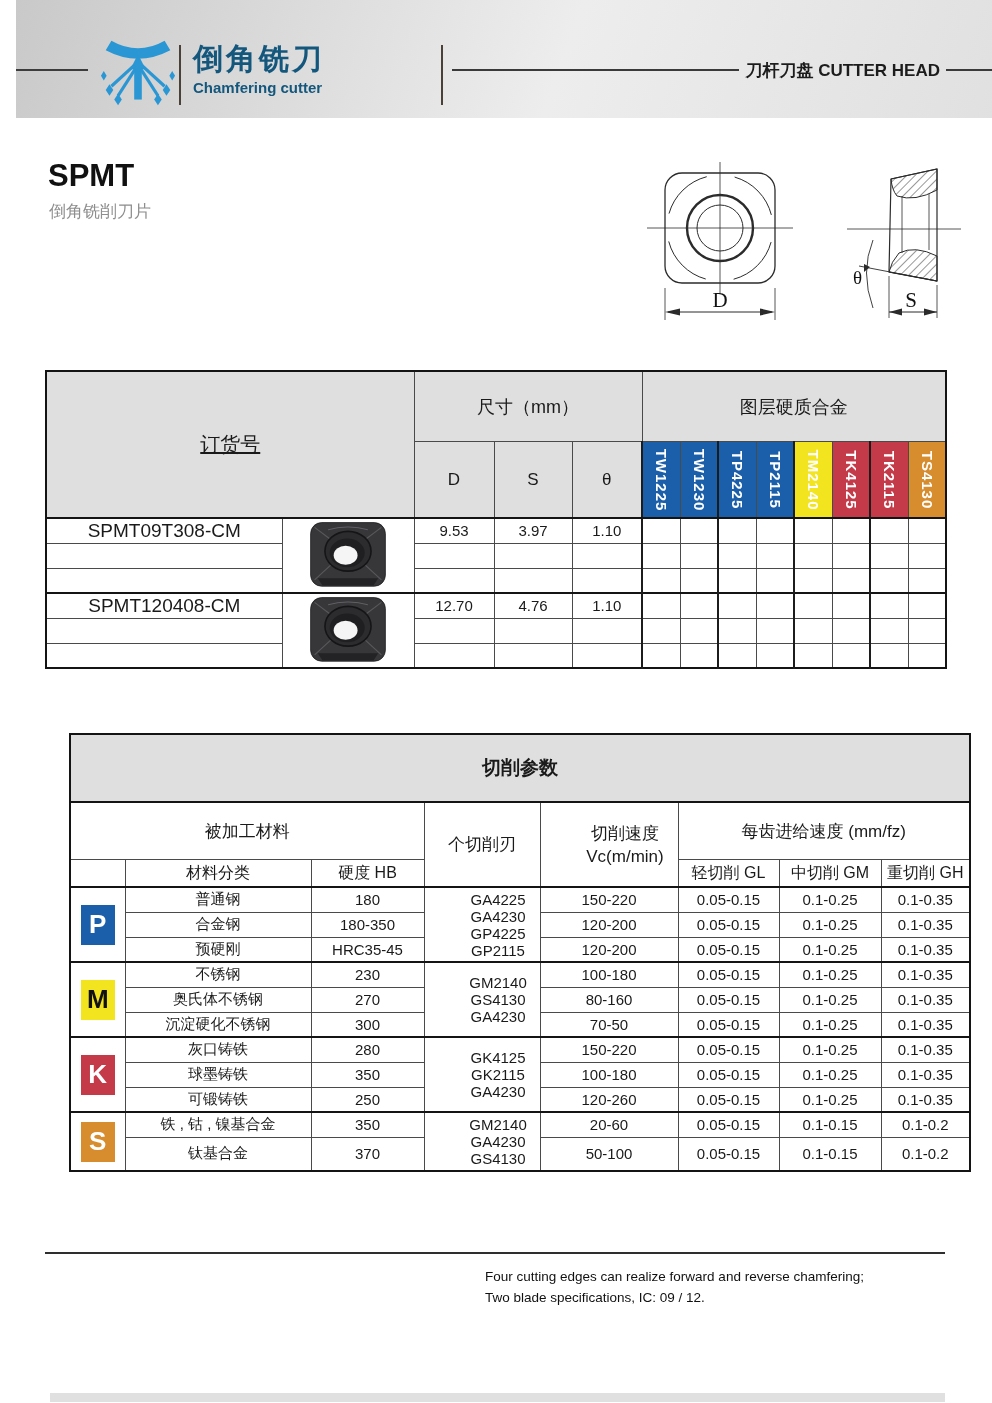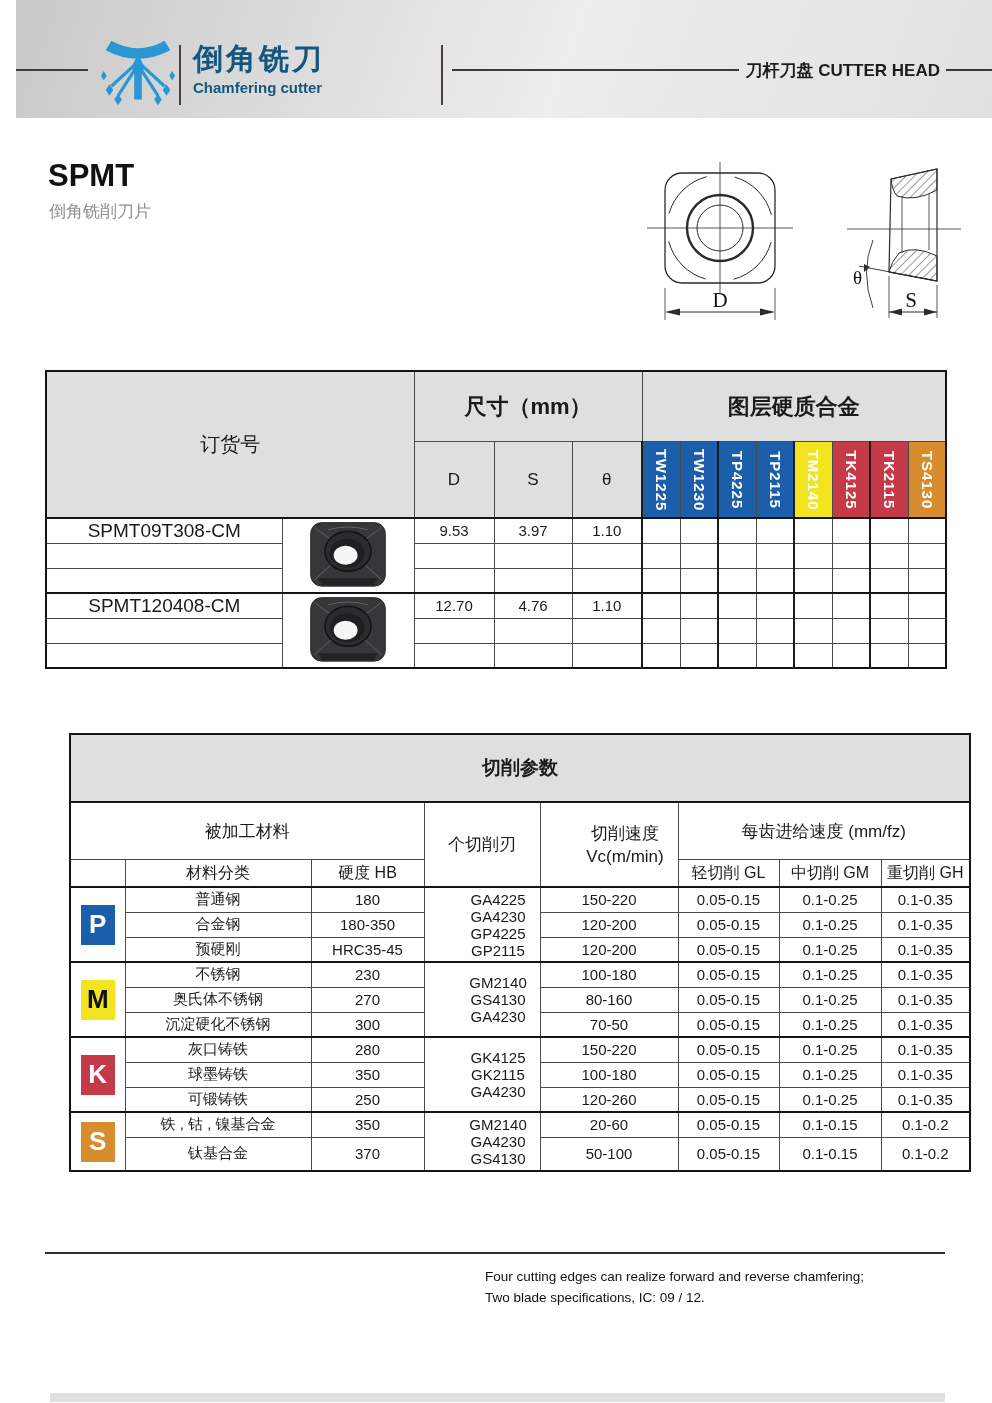--- a/index.html
+++ b/index.html
@@ -26,22 +26,22 @@
   
   .draw-left{position:absolute;left:635px;top:160px;}
   .draw-right{position:absolute;left:845px;top:160px;}
   
   table{border-collapse:collapse;table-layout:fixed;}
   td,th{padding:0;text-align:center;vertical-align:middle;font-weight:normal;
         border:1px solid #4a4a4a;overflow:hidden;}
   .gray{background:#dfdfdf;}
   
   .t1{position:absolute;left:45px;top:370px;width:900px;border:2px solid #141414;}
-  .t1 .order{font-size:20px;}
-  .t1 .hdr1{height:69px;font-size:22px;font-weight:bold;}
+  .t1 .order{font-size:20px;text-decoration:underline;}
+  .t1 .hdr1{height:69px;font-size:18px;}
   .t1 .hdr2{height:75px;font-size:17px;}
   .hb{border-bottom:2px solid #141414 !important;}
   .hv{border-top:2px solid #141414 !important;}
   .lt{border-top-color:#b5b5b5;}
   .cl2{border-left:2px solid #1c1c1c;}
   .t1 .br{height:25px;}
   .t1 .name{font-size:19px;}
   .t1 .num{font-size:15px;margin-left:41px;}
   .vcell{position:relative;}
   .vtxt{position:absolute;left:50%;top:50%;transform:translate(-50%,-50%) rotate(90deg);

